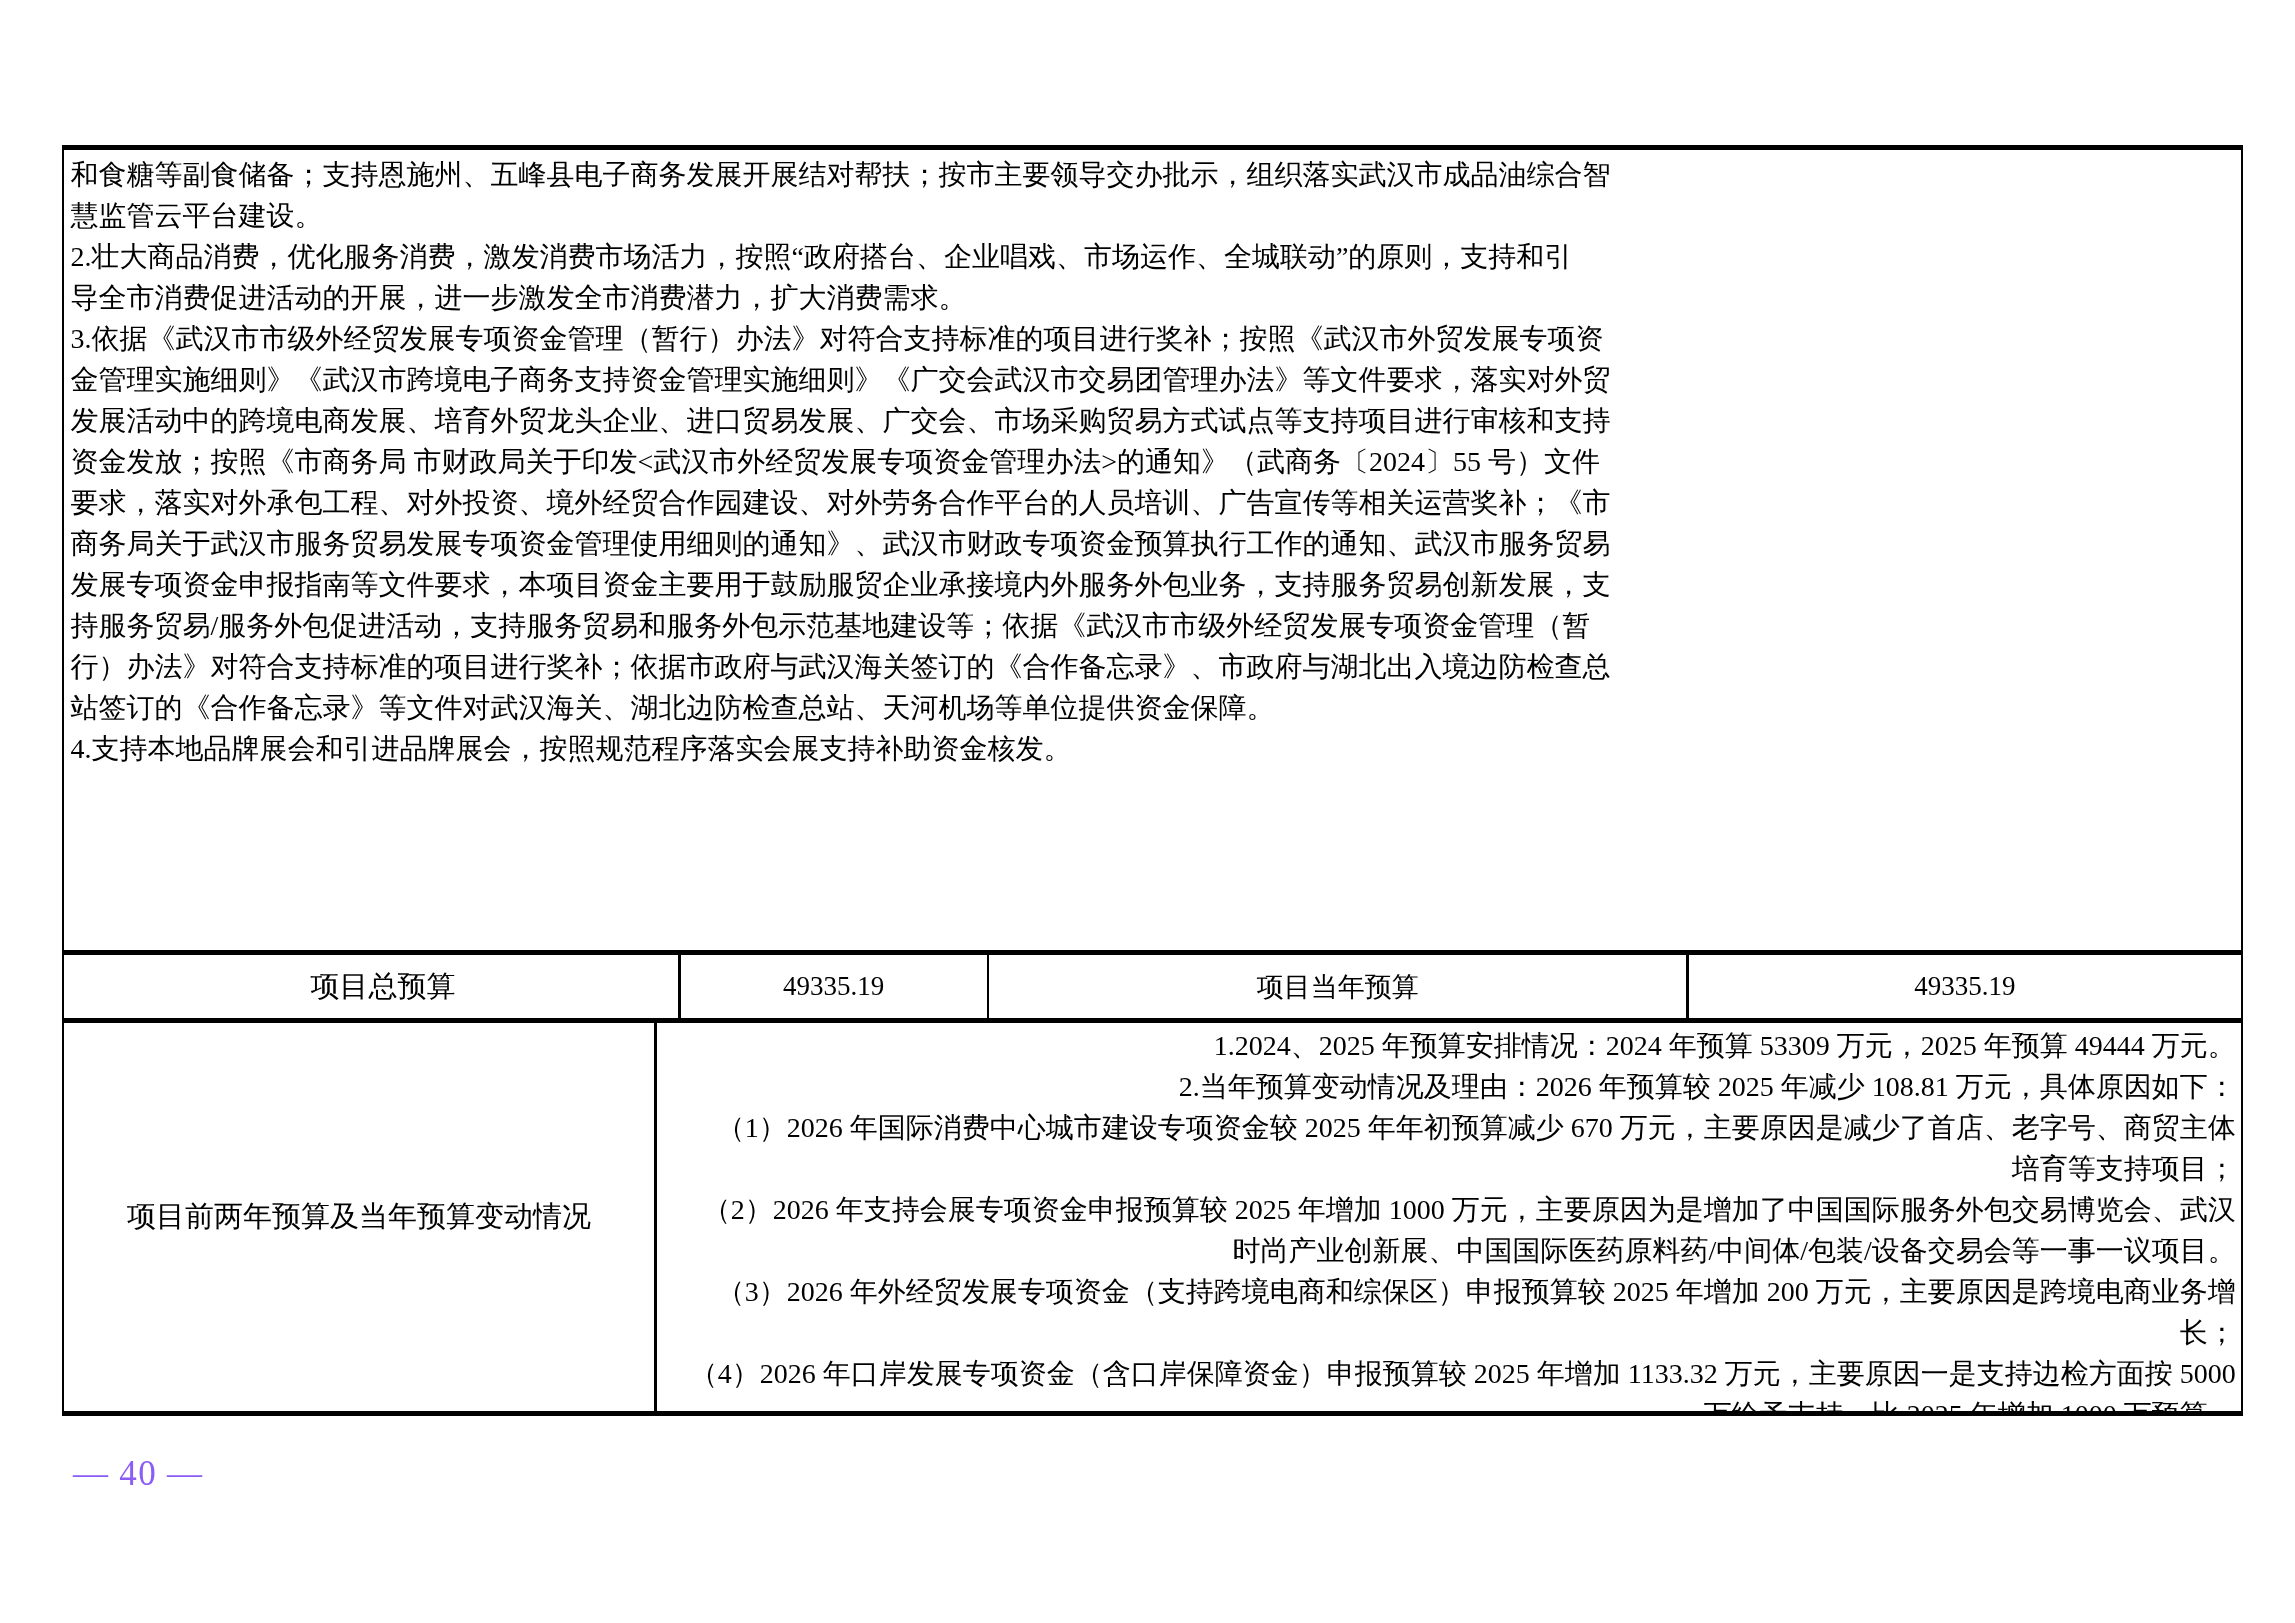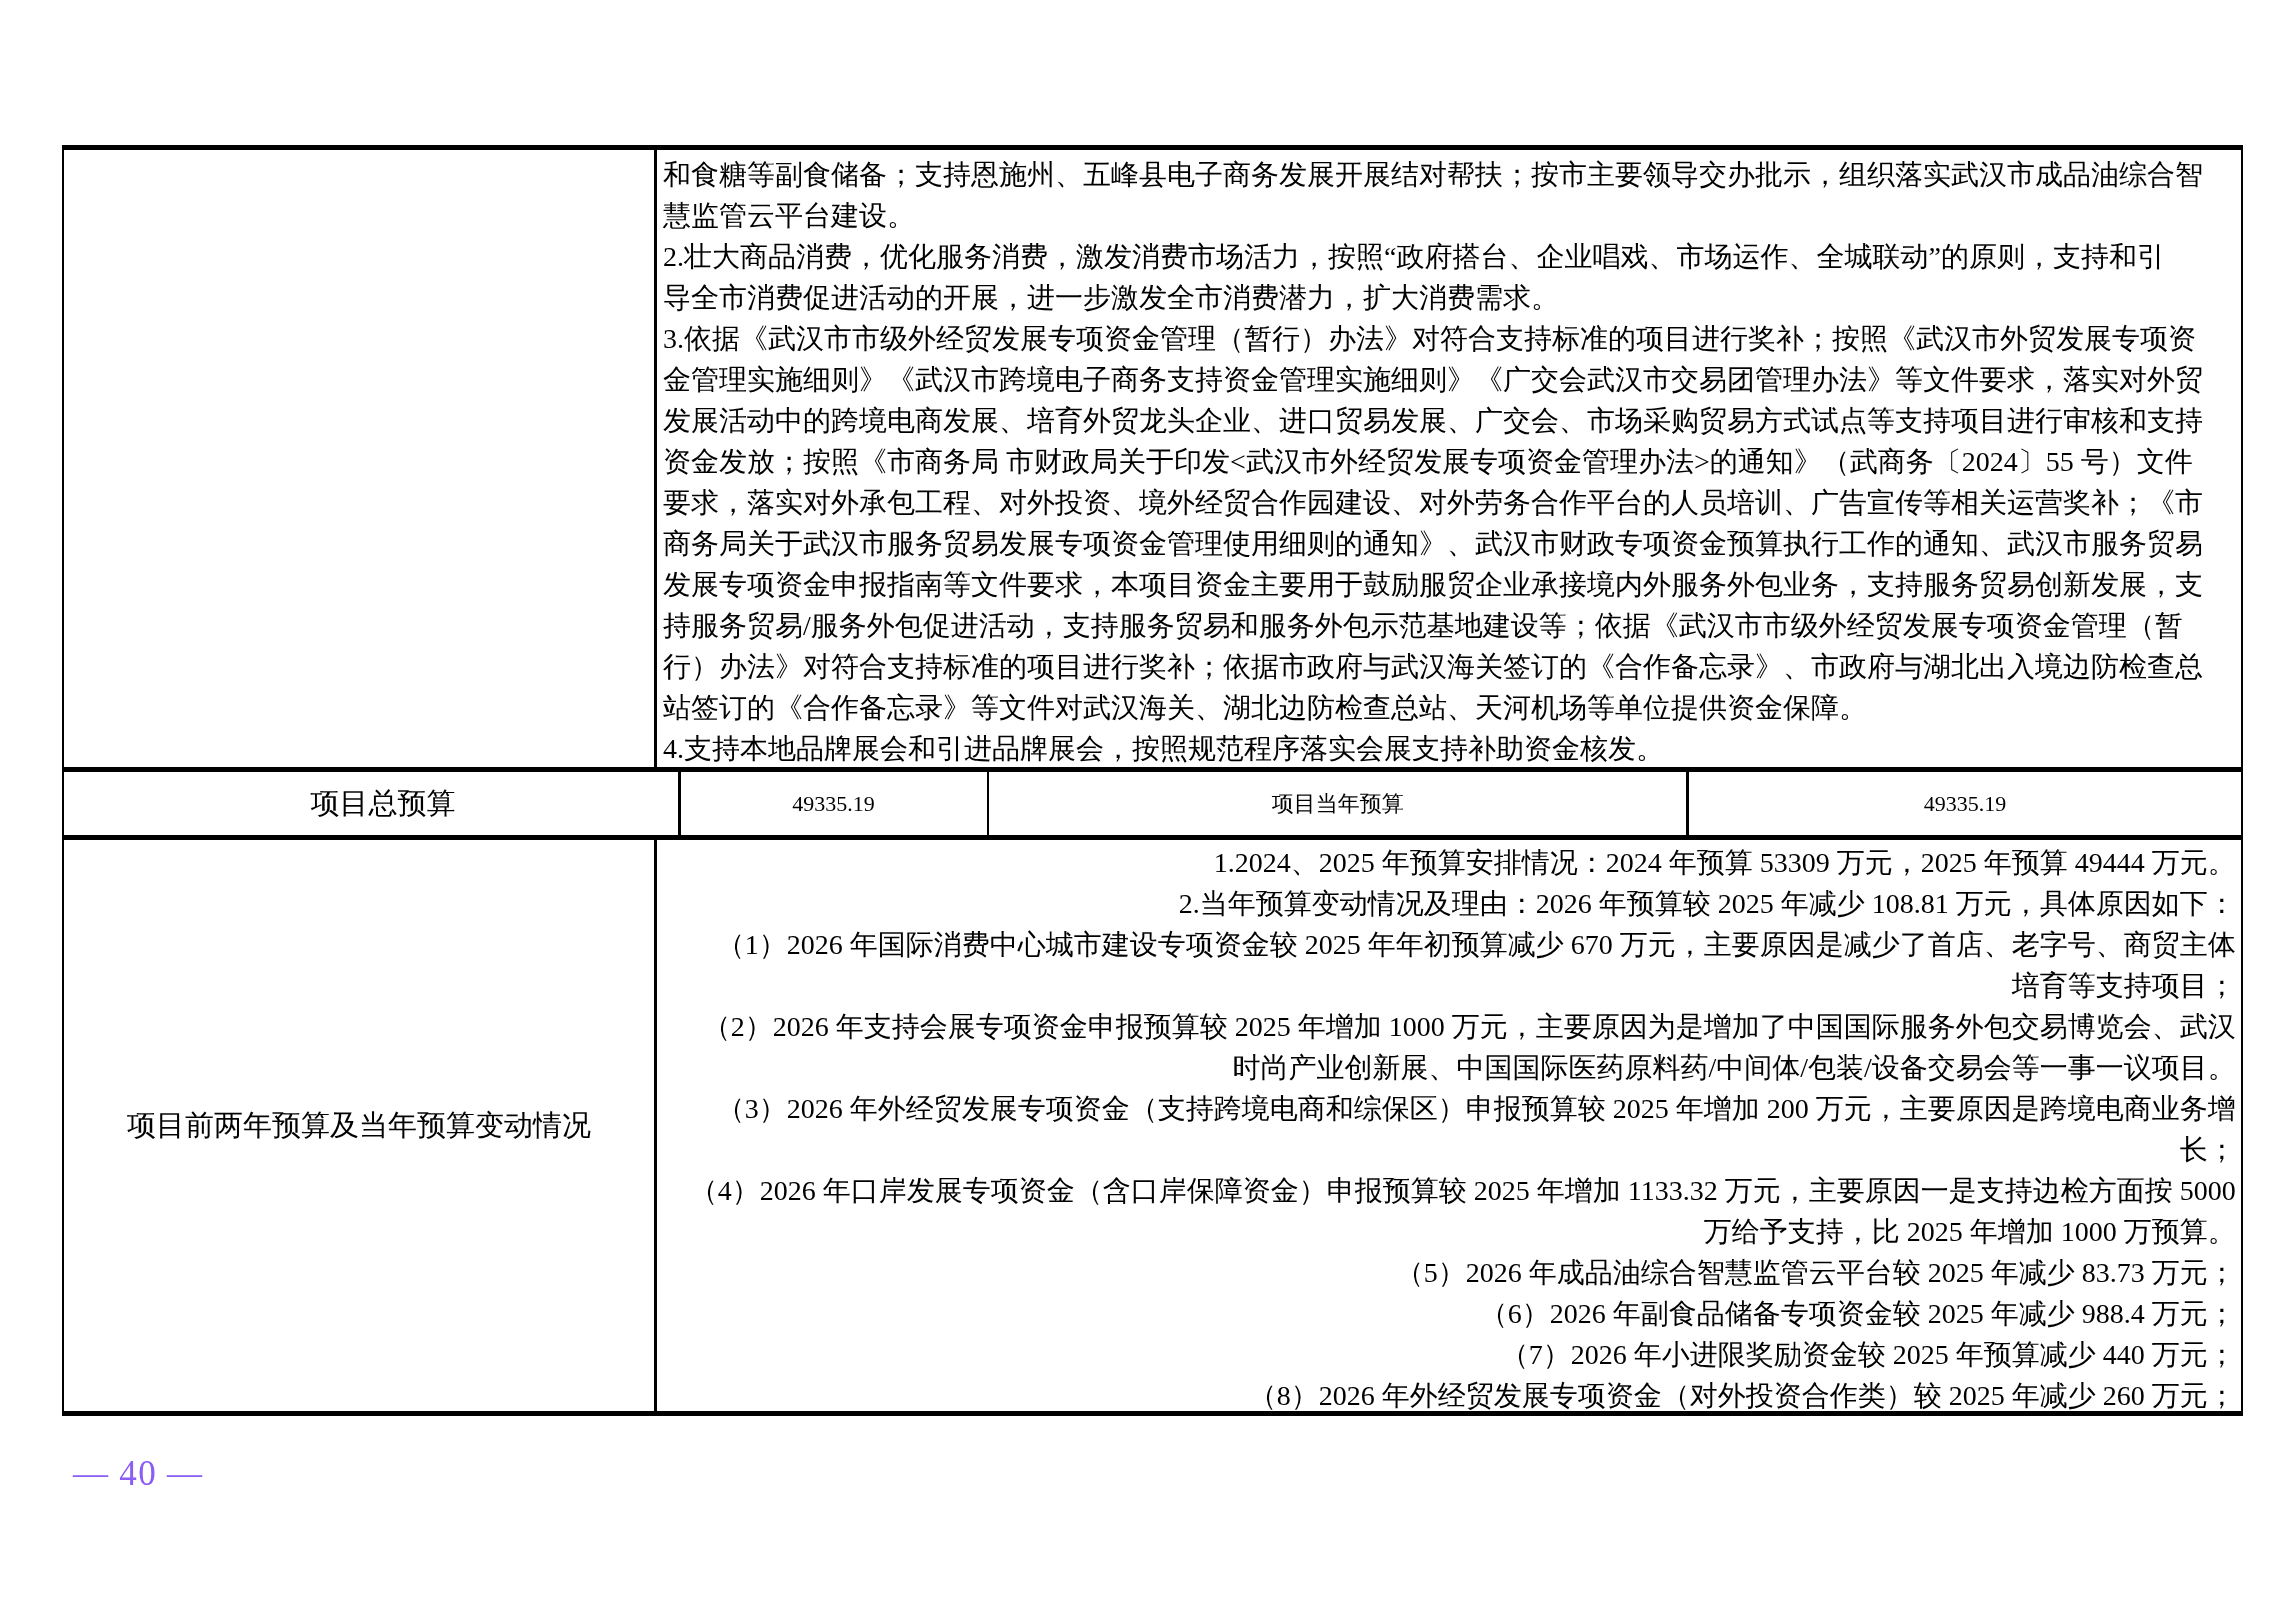--- a/index.html
+++ b/index.html
@@ -40,21 +40,21 @@
   .hdivider-thick {
     height: 5.2px;
     background: #000;
     flex: 0 0 auto;
   }
   .trow {
     display: flex;
     flex-direction: row;
     overflow: hidden;
   }
-  .row-content { height: 617px; }
+  .row-content { height: 800px; flex-direction: column; }
   .row-budget  { height: 63px; margin-left: 24px; }
   .row-change  { flex: 1; }
 
   .vline {
     width: 2.6px;
     background: #000;
     flex: 0 0 auto;
   }
   .label-cell {
     width: 590px;
@@ -63,21 +63,21 @@
     align-items: center;
     justify-content: center;
     font-size: 29px;
     text-align: center;
     overflow: hidden;
   }
   .value-cell {
     display: flex;
     align-items: center;
     justify-content: center;
-    font-size: 22px;
+    font-size: 27px;
     overflow: hidden;
     font-family: Liberation Serif, serif;
   }
   .cell-budget-total-value   { width: 306px;  flex: 0 0 auto; }
   .cell-budget-current-label { width: 697px; flex: 0 0 auto; }
   .cell-budget-current-value { flex: 1; }
 
   .content-cell {
     flex: 1;
     padding: 3.9px 5.2px 0 6.5px;

